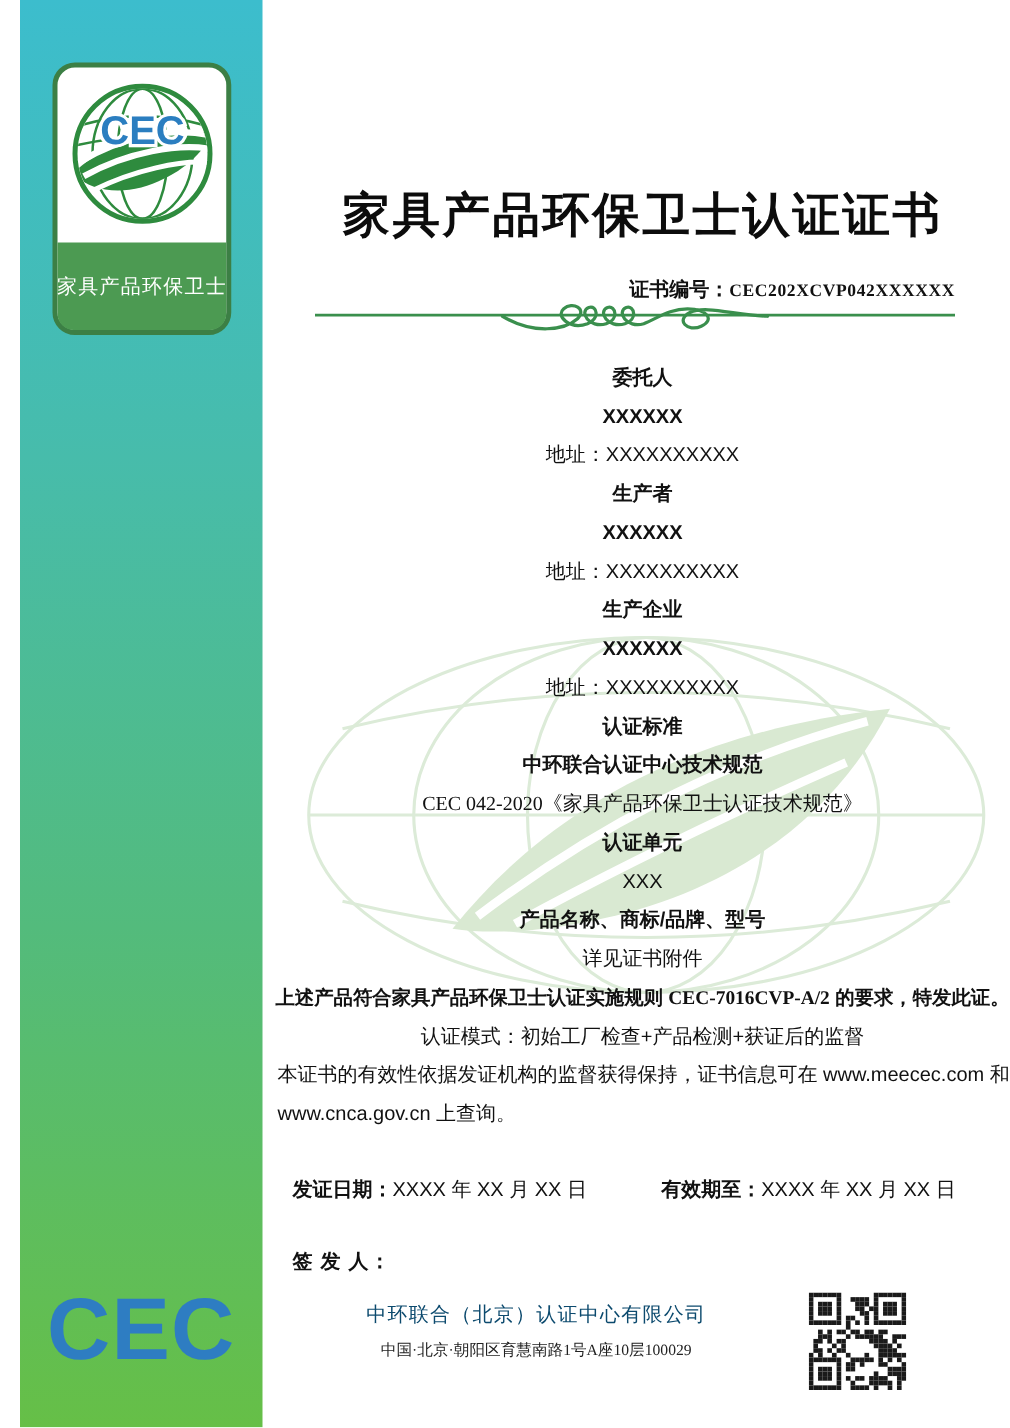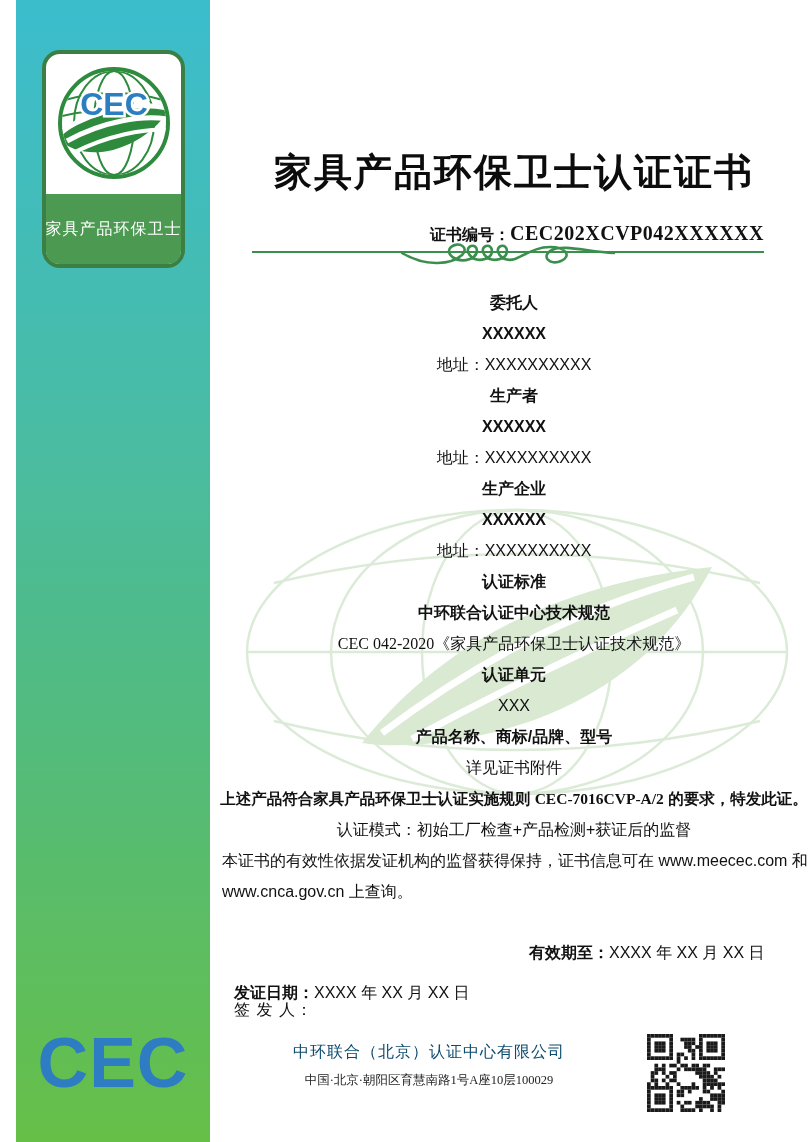--- a/index.html
+++ b/index.html
@@ -15,36 +15,36 @@
                border-radius:0 0 13px 13px;display:flex;align-items:center;justify-content:center;
                color:#ffffff;font-size:16px;letter-spacing:1px;white-space:nowrap;}
   .sidebar-cec{position:absolute;left:0;top:1030px;width:194px;text-align:center;
                font-weight:900;font-size:70px;line-height:66px;color:#2e7dc2;letter-spacing:1px;}
   
   .watermark{position:absolute;left:242px;top:505px;width:550px;height:295px;z-index:0;}
   
   .title{position:absolute;left:214px;top:122px;width:600px;text-align:center;z-index:1;
          font-size:38px;font-weight:bold;letter-spacing:2px;color:#0c0c0c;white-space:nowrap;}
   .certno{position:absolute;right:44px;top:222px;z-index:1;font-size:16px;font-weight:bold;white-space:nowrap;}
-  .certno .serif{font-family:"Liberation Serif",serif;font-size:20px;letter-spacing:0.5px;}
+  .certno .serif{font-family:"Liberation Serif",serif;font-size:14px;letter-spacing:0.5px;}
   .divider{position:absolute;left:252px;top:240px;width:512px;height:34px;z-index:1;}
   
   .lines{position:absolute;left:214px;top:287px;width:600px;z-index:1;}
   .line{height:31px;line-height:31px;text-align:center;font-size:16px;white-space:nowrap;}
   .b{font-weight:bold;}
   .statement{font-size:15.5px;}
   .serif{font-family:"Liberation Serif",serif;}
   .left{text-align:left;padding-left:8px;}
   
   .dates{position:absolute;left:214px;top:937px;width:600px;height:31px;line-height:31px;
          font-size:16px;z-index:1;}
-  .date-issue{position:absolute;left:20px;white-space:nowrap;margin-top:40px;}
+  .date-issue{position:absolute;left:20px;white-space:nowrap;}
   .date-expiry{position:absolute;left:315px;white-space:nowrap;}
   .signer{position:absolute;left:234px;top:994px;height:31px;line-height:31px;
-          font-size:16px;font-weight:normal;letter-spacing:1px;z-index:1;}
+          font-size:16px;font-weight:bold;letter-spacing:1px;z-index:1;}
   
   .footer-company{position:absolute;left:214px;top:1042px;width:430px;text-align:center;z-index:1;
                   font-family:"Liberation Serif",serif;font-size:16px;color:#0c4a6e;letter-spacing:1px;}
   .footer-address{position:absolute;left:214px;top:1072px;width:430px;text-align:center;z-index:1;
                   font-family:"Liberation Serif",serif;font-size:12.5px;color:#222;}
   .footer-url{position:absolute;left:214px;top:1097px;width:430px;text-align:center;z-index:1;
               font-size:12px;font-weight:bold;color:#111;}
   .qr{position:absolute;left:647px;top:1034px;width:78px;height:78px;z-index:1;}
 </style>
 </head>

